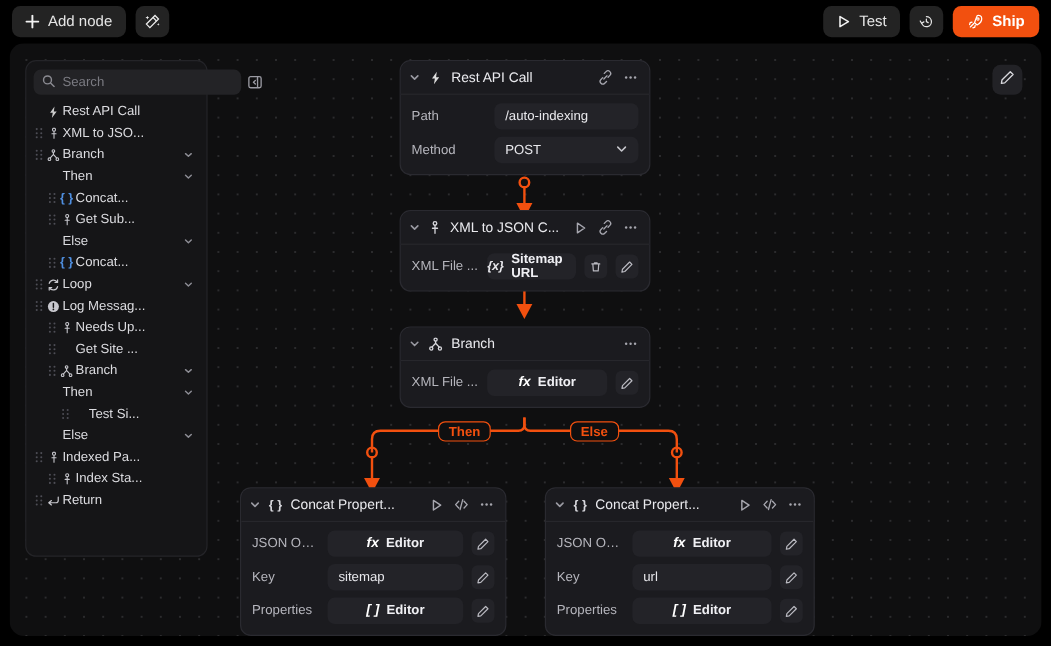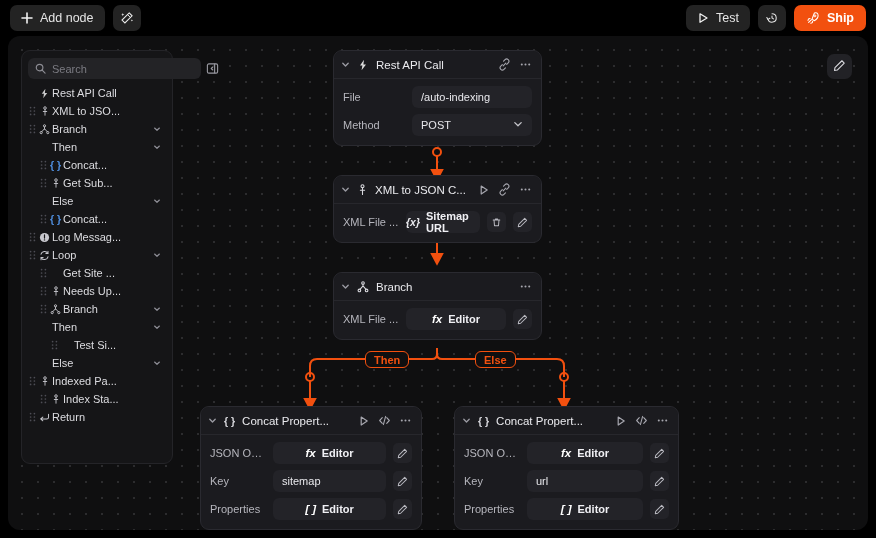--- a/index.html
+++ b/index.html
@@ -385,85 +385,85 @@
                 <circle cx="1.6" cy="1.6" r=".85" fill="#4d4d55"></circle>
                 <circle cx="5.4" cy="1.6" r=".85" fill="#4d4d55"></circle>
                 <circle cx="1.6" cy="5" r=".85" fill="#4d4d55"></circle>
                 <circle cx="5.4" cy="5" r=".85" fill="#4d4d55"></circle>
                 <circle cx="1.6" cy="8.4" r=".85" fill="#4d4d55"></circle>
                 <circle cx="5.4" cy="8.4" r=".85" fill="#4d4d55"></circle>
               </svg>
             </span>
             <span class="tree-ico">
               <svg width="11" height="11" viewBox="0 0 12 12">
-                <circle cx="6" cy="6" r="5" fill="#c8c8ce"></circle>
-                <path d="M6 3.2v3.4" stroke="#151517" stroke-width="1.3" stroke-linecap="round"></path>
-                <circle cx="6" cy="8.6" r=".8" fill="#151517"></circle>
-              </svg>
-            </span>
-            <span class="tree-label">Log Messag...</span>
-            <span class="caret"></span>
-          </div>
-          <div class="tree-row" style="padding-left: 0px;">
-            <span class="grip">
-              <svg width="7" height="10" viewBox="0 0 7 10">
-                <circle cx="1.6" cy="1.6" r=".85" fill="#4d4d55"></circle>
-                <circle cx="5.4" cy="1.6" r=".85" fill="#4d4d55"></circle>
-                <circle cx="1.6" cy="5" r=".85" fill="#4d4d55"></circle>
-                <circle cx="5.4" cy="5" r=".85" fill="#4d4d55"></circle>
-                <circle cx="1.6" cy="8.4" r=".85" fill="#4d4d55"></circle>
-                <circle cx="5.4" cy="8.4" r=".85" fill="#4d4d55"></circle>
-              </svg>
-            </span>
-            <span class="tree-ico">
-              <svg width="11" height="11" viewBox="0 0 12 12">
                 <path d="M2.2 4.6A4 4 0 0 1 9.6 3.6M9.8 7.4A4 4 0 0 1 2.4 8.4" fill="none" stroke="#c8c8ce" stroke-width="1.1" stroke-linecap="round"></path>
                 <path d="M9.8 1.4v2.3H7.5M2.2 10.6V8.3h2.3" fill="none" stroke="#c8c8ce" stroke-width="1.1" stroke-linecap="round" stroke-linejoin="round"></path>
               </svg>
             </span>
             <span class="tree-label">Loop</span>
             <span class="caret">
               <svg width="8" height="8" viewBox="0 0 10 10">
                 <path d="M2 3.8 5 6.6 8 3.8" fill="none" stroke="#8d8d95" stroke-width="1.5" stroke-linecap="round" stroke-linejoin="round"></path>
               </svg>
             </span>
           </div>
-          <div class="tree-row" style="padding-left: 11px;">
-            <span class="grip">
-              <svg width="7" height="10" viewBox="0 0 7 10">
-                <circle cx="1.6" cy="1.6" r=".85" fill="#4d4d55"></circle>
-                <circle cx="5.4" cy="1.6" r=".85" fill="#4d4d55"></circle>
-                <circle cx="1.6" cy="5" r=".85" fill="#4d4d55"></circle>
-                <circle cx="5.4" cy="5" r=".85" fill="#4d4d55"></circle>
-                <circle cx="1.6" cy="8.4" r=".85" fill="#4d4d55"></circle>
-                <circle cx="5.4" cy="8.4" r=".85" fill="#4d4d55"></circle>
-              </svg>
-            </span>
-            <span class="tree-ico"></span>
-            <span class="tree-label">Get Site ...</span>
+          <div class="tree-row" style="padding-left: 0px;">
+            <span class="grip">
+              <svg width="7" height="10" viewBox="0 0 7 10">
+                <circle cx="1.6" cy="1.6" r=".85" fill="#4d4d55"></circle>
+                <circle cx="5.4" cy="1.6" r=".85" fill="#4d4d55"></circle>
+                <circle cx="1.6" cy="5" r=".85" fill="#4d4d55"></circle>
+                <circle cx="5.4" cy="5" r=".85" fill="#4d4d55"></circle>
+                <circle cx="1.6" cy="8.4" r=".85" fill="#4d4d55"></circle>
+                <circle cx="5.4" cy="8.4" r=".85" fill="#4d4d55"></circle>
+              </svg>
+            </span>
+            <span class="tree-ico">
+              <svg width="11" height="11" viewBox="0 0 12 12">
+                <circle cx="6" cy="6" r="5" fill="#c8c8ce"></circle>
+                <path d="M6 3.2v3.4" stroke="#151517" stroke-width="1.3" stroke-linecap="round"></path>
+                <circle cx="6" cy="8.6" r=".8" fill="#151517"></circle>
+              </svg>
+            </span>
+            <span class="tree-label">Log Messag...</span>
             <span class="caret"></span>
           </div>
           <div class="tree-row" style="padding-left: 11px;">
             <span class="grip">
               <svg width="7" height="10" viewBox="0 0 7 10">
                 <circle cx="1.6" cy="1.6" r=".85" fill="#4d4d55"></circle>
                 <circle cx="5.4" cy="1.6" r=".85" fill="#4d4d55"></circle>
                 <circle cx="1.6" cy="5" r=".85" fill="#4d4d55"></circle>
                 <circle cx="5.4" cy="5" r=".85" fill="#4d4d55"></circle>
                 <circle cx="1.6" cy="8.4" r=".85" fill="#4d4d55"></circle>
                 <circle cx="5.4" cy="8.4" r=".85" fill="#4d4d55"></circle>
               </svg>
             </span>
             <span class="tree-ico">
               <svg width="10" height="11" viewBox="0 0 11 12">
                 <circle cx="5.5" cy="2.2" r="1.4" fill="none" stroke="#c8c8ce" stroke-width="1"></circle>
                 <path d="M5.5 3.7v6.4M3.6 6h3.8" fill="none" stroke="#c8c8ce" stroke-width="1" stroke-linecap="round"></path>
               </svg>
             </span>
             <span class="tree-label">Needs Up...</span>
+            <span class="caret"></span>
+          </div>
+          <div class="tree-row" style="padding-left: 11px;">
+            <span class="grip">
+              <svg width="7" height="10" viewBox="0 0 7 10">
+                <circle cx="1.6" cy="1.6" r=".85" fill="#4d4d55"></circle>
+                <circle cx="5.4" cy="1.6" r=".85" fill="#4d4d55"></circle>
+                <circle cx="1.6" cy="5" r=".85" fill="#4d4d55"></circle>
+                <circle cx="5.4" cy="5" r=".85" fill="#4d4d55"></circle>
+                <circle cx="1.6" cy="8.4" r=".85" fill="#4d4d55"></circle>
+                <circle cx="5.4" cy="8.4" r=".85" fill="#4d4d55"></circle>
+              </svg>
+            </span>
+            <span class="tree-ico"></span>
+            <span class="tree-label">Get Site ...</span>
             <span class="caret"></span>
           </div>
           <div class="tree-row" style="padding-left: 11px;">
             <span class="grip">
               <svg width="7" height="10" viewBox="0 0 7 10">
                 <circle cx="1.6" cy="1.6" r=".85" fill="#4d4d55"></circle>
                 <circle cx="5.4" cy="1.6" r=".85" fill="#4d4d55"></circle>
                 <circle cx="1.6" cy="5" r=".85" fill="#4d4d55"></circle>
                 <circle cx="5.4" cy="5" r=".85" fill="#4d4d55"></circle>
                 <circle cx="1.6" cy="8.4" r=".85" fill="#4d4d55"></circle>
@@ -613,21 +613,21 @@
             <svg width="13" height="13" viewBox="0 0 14 14">
                 <circle cx="3" cy="7" r="1.1" fill="#a6a6ae"></circle>
                 <circle cx="7" cy="7" r="1.1" fill="#a6a6ae"></circle>
                 <circle cx="11" cy="7" r="1.1" fill="#a6a6ae"></circle>
               </svg>
           </span>
         </span>
       </div>
       <div class="node-body">
         <div class="field">
-          <span class="field-label" style="width:62px">File</span>
+          <span class="field-label" style="width:62px">Path</span>
           <span class="field-ctl">/auto-indexing</span>
         </div>
         <div class="field">
           <span class="field-label" style="width:62px">Method</span>
           <span class="field-ctl select">
             <span>POST</span>
             <span>
               <svg width="10" height="10" viewBox="0 0 10 10">
                   <path d="M1.8 3.6 5 6.8 8.2 3.6" fill="none" stroke="#c6c6cc" stroke-width="1.3" stroke-linecap="round" stroke-linejoin="round"></path>
                 </svg>

